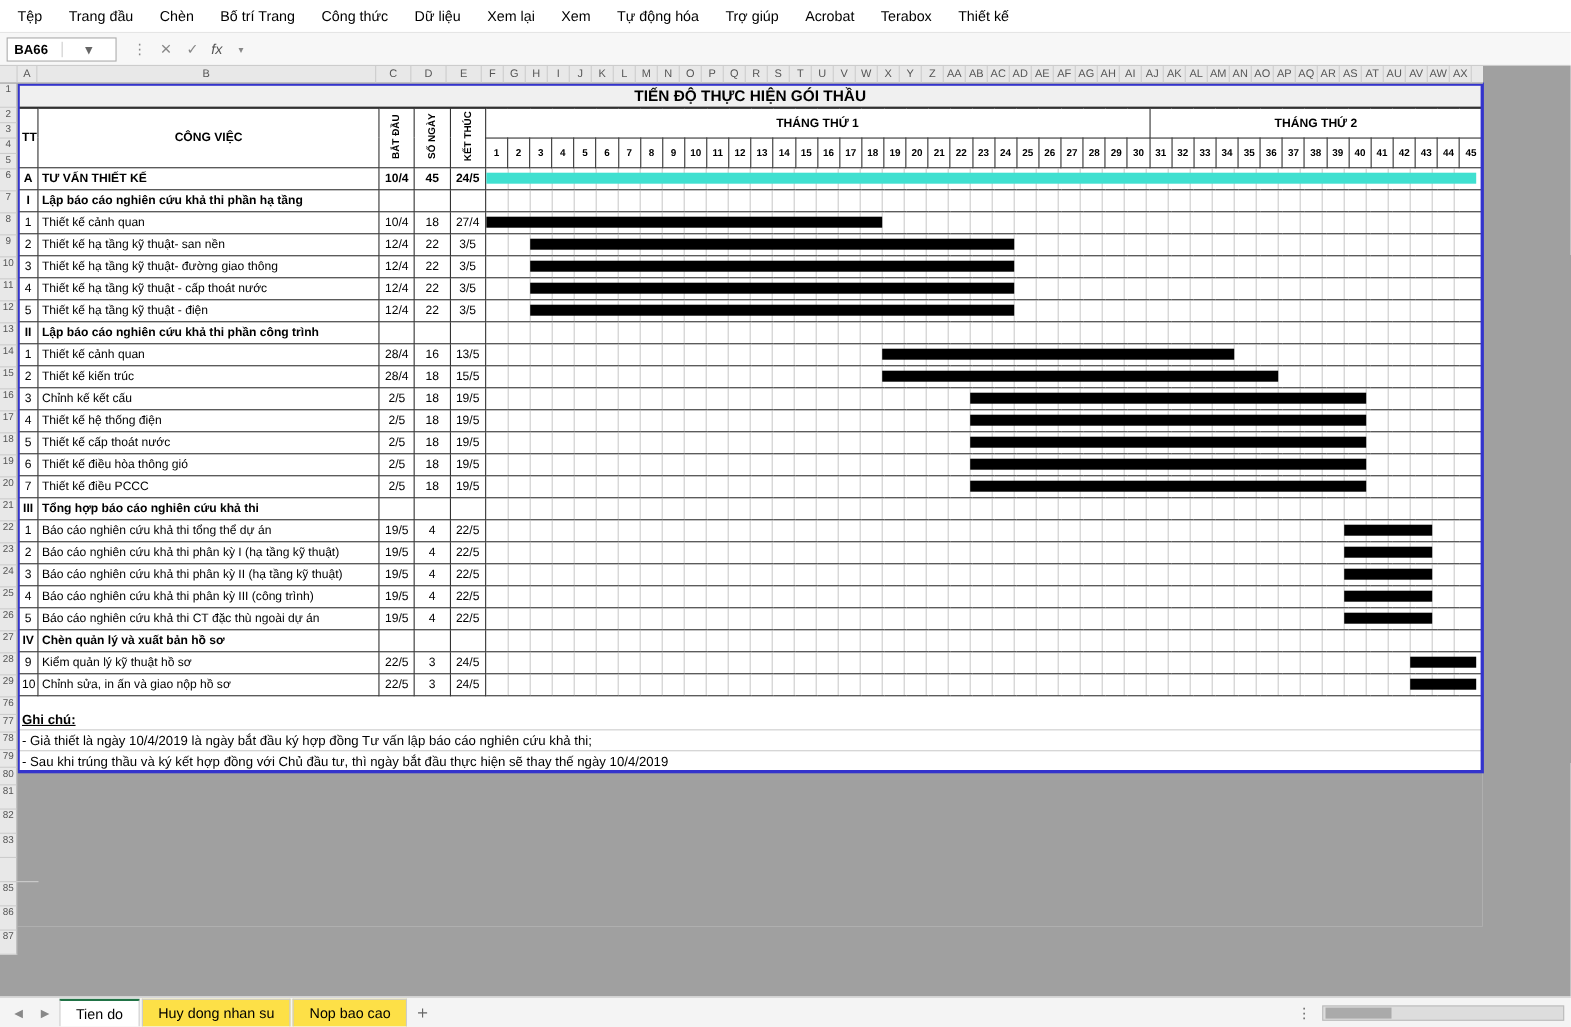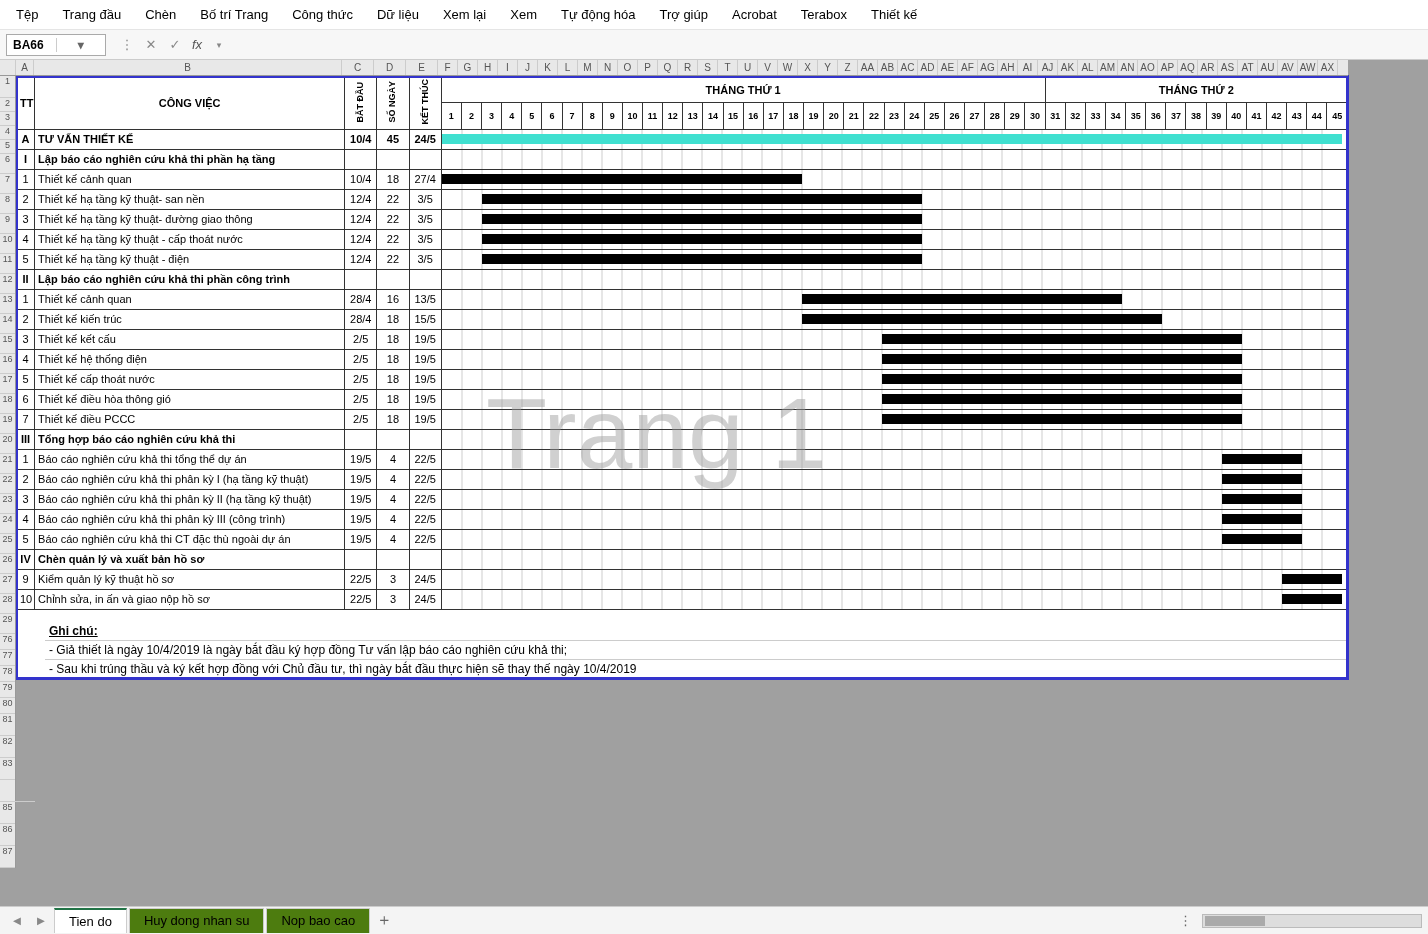--- a/index.html
+++ b/index.html
@@ -51,29 +51,29 @@
 .sec { font-weight:bold; }
 .left { text-align:left !important;margin-top:12px; }
 .center { text-align:center !important; }
 
 .gantt-cell { position:relative; padding:0 !important; }
 .bar { position:absolute; top:4px; height:10px; background:#000; }
 .bar.teal { background:#40e0d0; }
 
 .watermark { position:absolute; font-size:100px; color:#999; opacity:.45; pointer-events:none; font-family:Arial; z-index:3; }
 
-.notes { font-size:12px; padding:2px 4px; border-bottom:1px solid #ccc;margin-left:29px; }
+.notes { font-size:12px; padding:2px 4px; border-bottom:1px solid #ccc; }
 .notes.h { font-weight:bold; text-decoration:underline; }
 
 .gray-fill { background:#a0a0a0; height:140px; }
 
 
 .tabs { position:absolute; bottom:0; left:0; right:0; height:28px; background:#f4f4f4; border-top:1px solid #ccc; display:flex; align-items:center; padding:0 6px; gap:2px; }
 .tabs .nav { width:22px; height:22px; display:flex; align-items:center; justify-content:center; color:#888; cursor:pointer; }
-.tabs .tab { padding:4px 14px; border:1px solid #ccc; border-bottom:none; background:#4d7c0f; cursor:pointer; font-size:13px; }
+.tabs .tab { padding:4px 14px; border:1px solid #ccc; border-bottom:none; background:#fde047; cursor:pointer; font-size:13px; }
 .tabs .tab.active { background:#fff; border-top:2px solid #217346; font-weight:500; }
 .tabs .plus { width:24px; text-align:center; color:#666; cursor:pointer; font-size:16px; }
 .tabs .spacer { flex:1; }
 .tabs .dots { color:#666; padding:0 8px; }
 .hscroll { width:220px; height:14px; background:#ddd; border:1px solid #bbb; position:relative; }
 .hscroll .thumb { position:absolute; left:2px; top:1px; width:60px; height:10px; background:#aaa; }
 </style>
 </head>
 <body>
 
@@ -203,22 +203,22 @@
         <div class="rh" style="height: 22px;">81</div>
         <div class="rh" style="height: 22px;">82</div>
         <div class="rh" style="height: 22px;">83</div>
         <div class="rh" style="height: 22px; padding-left: 35px;">84</div>
         <div class="rh" style="height: 22px;">85</div>
         <div class="rh" style="height: 22px;">86</div>
         <div class="rh" style="height: 22px;">87</div>
       </div>
 
     <div class="gridbody blue-outline">
-      <div class="watermark" style="left:470px; top:300px;">Trang 1</div>
-
+
+      <div class="title-row">TIẾN ĐỘ THỰC HIỆN GÓI THẦU</div>
 
       <table class="g">
         <colgroup id="cg">
             <col class="tt">
             <col class="cv">
             <col class="bd">
             <col class="sn">
             <col class="kt">
             <col class="day">
             <col class="day">
@@ -878,21 +878,21 @@
                   <line x1="820" y1="0" x2="820" y2="100%" stroke="#999" stroke-width="0.5"></line>
                   <line x1="840" y1="0" x2="840" y2="100%" stroke="#999" stroke-width="0.5"></line>
                   <line x1="860" y1="0" x2="860" y2="100%" stroke="#999" stroke-width="0.5"></line>
                   <line x1="880" y1="0" x2="880" y2="100%" stroke="#999" stroke-width="0.5"></line>
                 </svg>
                 <div class="bar" style="left: 360px; width: 360px;"></div>
               </td>
             </tr>
             <tr>
               <td class="center">3</td>
-              <td class="left">Thiết kế kết cấu</td>
+              <td class="left">Chỉnh kế kết cấu</td>
               <td class="center">2/5</td>
               <td class="center">18</td>
               <td class="center">19/5</td>
               <td colspan="45" class="gantt-cell">
                 <svg width="100%" height="100%" style="position:absolute;inset:0;">
                   <line x1="20" y1="0" x2="20" y2="100%" stroke="#999" stroke-width="0.5"></line>
                   <line x1="40" y1="0" x2="40" y2="100%" stroke="#999" stroke-width="0.5"></line>
                   <line x1="60" y1="0" x2="60" y2="100%" stroke="#999" stroke-width="0.5"></line>
                   <line x1="80" y1="0" x2="80" y2="100%" stroke="#999" stroke-width="0.5"></line>
                   <line x1="100" y1="0" x2="100" y2="100%" stroke="#999" stroke-width="0.5"></line>

